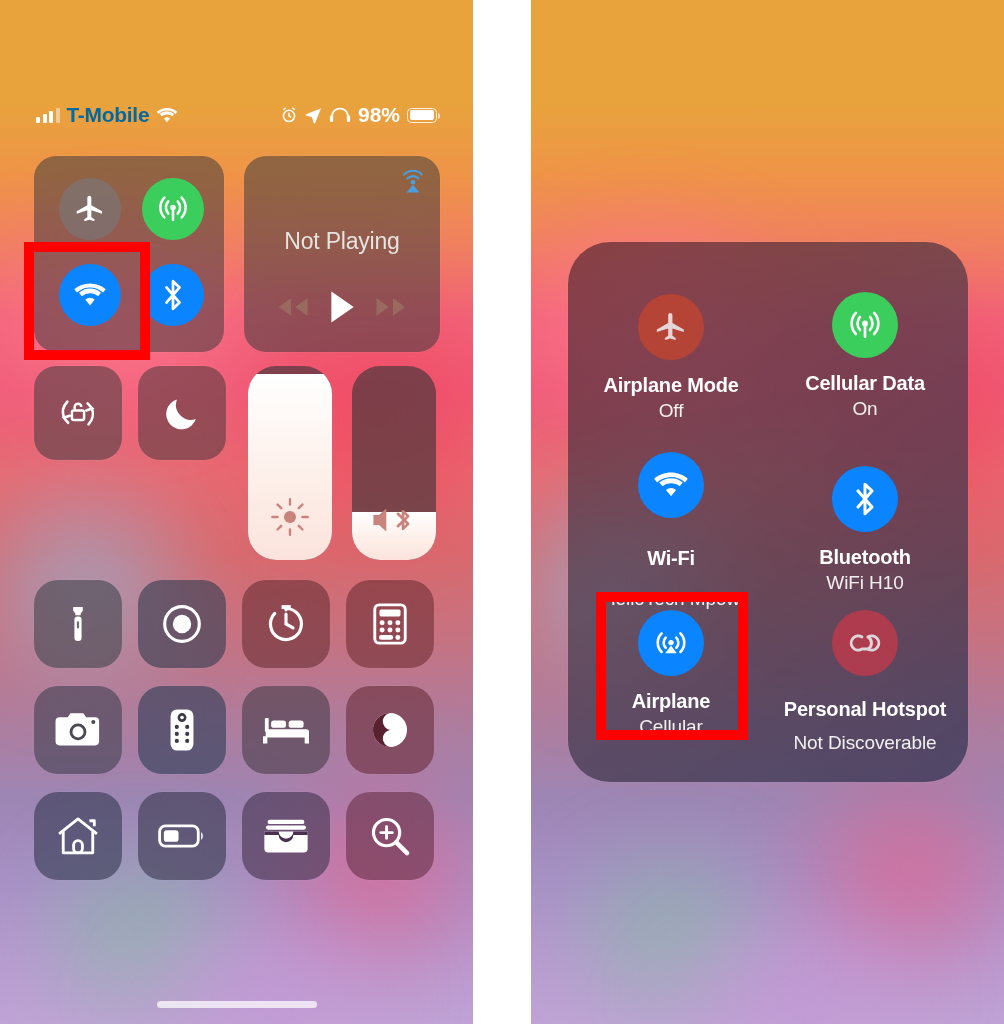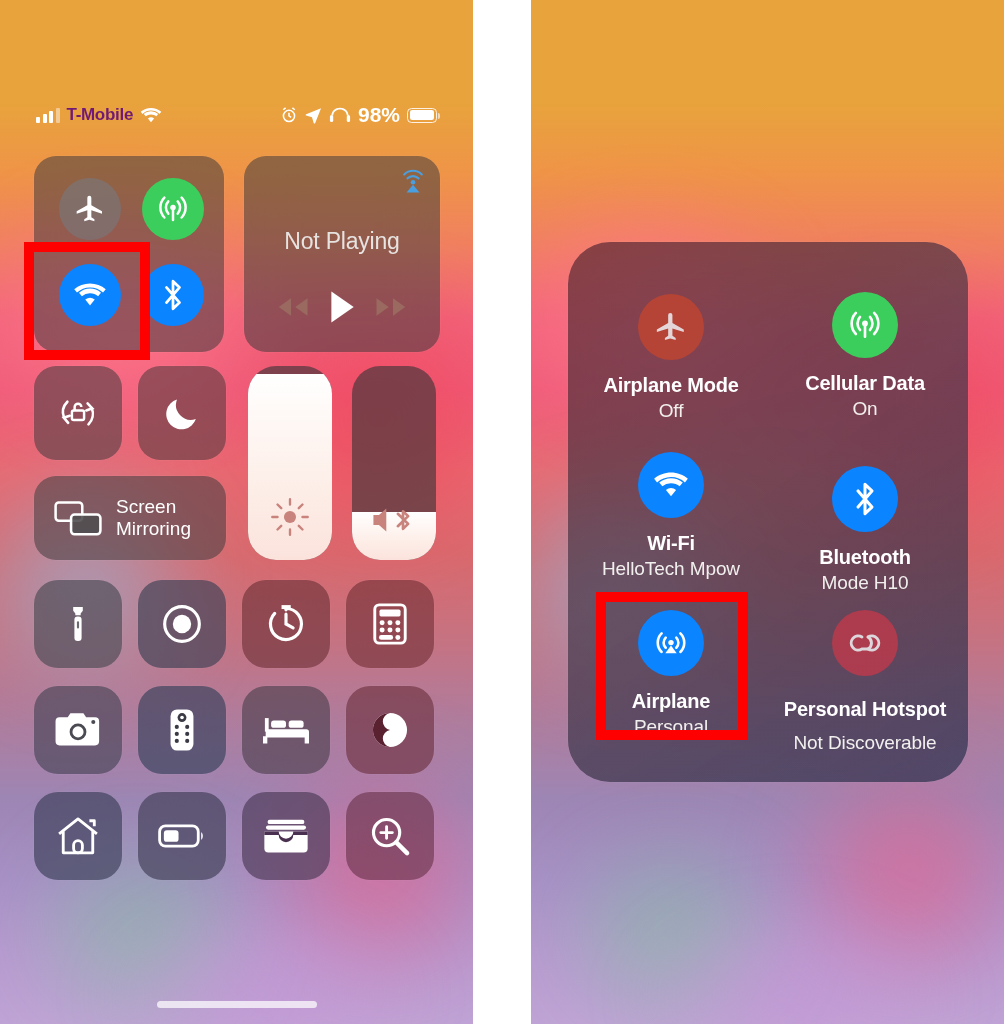--- a/index.html
+++ b/index.html
@@ -40,21 +40,21 @@
      filter:blur(32px); }
   .wall .b6{ position:absolute; left:20%; top:88%; width:70%; height:18%;
      background:radial-gradient(ellipse at center, rgba(200,150,215,.6) 0%, rgba(200,150,215,0) 70%);
      filter:blur(30px); }
 
   
   .statusbar{ position:absolute; top:100px; left:0; width:473px; height:30px;
       display:flex; align-items:center; color:#fff; }
   .sb-left{ position:absolute; left:36px; display:flex; align-items:center; gap:7px; }
   .sb-right{ position:absolute; right:36px; display:flex; align-items:center; gap:7px;justify-content:center; }
-  .carrier{ font-size:17px; font-weight:600; letter-spacing:-.3px; color:#701a75; }
+  .carrier{ font-size:21px; font-weight:600; letter-spacing:-.3px; color:#0369a1; }
   .pct{ font-size:21px; font-weight:600; color:#fff; }
   .bars{ display:flex; align-items:flex-end; gap:2.5px; height:15px; }
   .bars i{ width:4px; background:#fff; border-radius:1px; display:block; }
   .bars i:nth-child(1){ height:6px; }
   .bars i:nth-child(2){ height:9px; }
   .bars i:nth-child(3){ height:12px; }
   .bars i:nth-child(4){ height:15px; opacity:.45; }
   .batt{ width:30px; height:15px; border:1.8px solid rgba(255,255,255,.85);
          border-radius:4.5px; position:relative; padding:1.6px; }
   .batt::after{ content:""; position:absolute; right:-4px; top:4.5px; width:2px; height:6px;
@@ -126,21 +126,21 @@
           box-shadow:0 0 0 .5px rgba(255,255,255,.06); }
   .pcell{ position:absolute; width:178px; display:flex; flex-direction:column;
           align-items:center; }
   .pcell .pc{ width:66px; height:66px; border-radius:50%;
               display:flex; align-items:center; justify-content:center; }
   .pc-title{ margin-top:14px; font-size:20px; font-weight:700; color:#fff; letter-spacing:-.2px; }
   .pc-sub{ margin-top:3px; font-size:19px; font-weight:400; color:#f2f0ee; letter-spacing:-.1px; }
 
   .p00{ left:14px; top:52px; }
   .p01{ left:208px; top:50px; }
-  .p10{ left:14px; top:210px; }
+  .p10{ left:14px; top:210px;gap:15px; }
   .p11{ left:208px; top:224px; }
   .p20{ left:14px; top:368px; }
   .p21{ left:208px; top:368px;gap:8px; }
 
   svg{ display:block; }
 </style>
 </head>
 <body>
 
 <div class="stage">
@@ -292,34 +292,20 @@
       </div>
 
       <div class="module dnd">
         <span>
           <svg width="38" height="38" viewBox="0 0 28 28">
               <path fill="#fff" d="M24.2 18.4A11 11 0 0 1 10.3 4.1a11.2 11.2 0 1 0 13.9 14.3z"></path>
             </svg>
         </span>
       </div>
 
-      <div class="module mirror">
-        <span>
-          <svg width="48" height="38" viewBox="0 0 36 28">
-              <g fill="none" stroke="#fff" stroke-width="1.9">
-            <rect x="1.2" y="2.4" width="20" height="13.6" rx="2.4"></rect>
-            <rect x="12.8" y="11.4" width="22" height="14.8" rx="2.6" fill="rgba(80,78,80,.9)"></rect>
-              </g>
-            </svg>
-        </span>
-        <span class="mirror-label">
-          <span>Screen</span><br>
-          <span>Mirroring</span>
-        </span>
-      </div>
 
       <div class="slider sl-bright">
         <div class="fill" id="fill-bright" style="height: 96%;"></div>
         <div class="ico">
           <svg width="42" height="42" viewBox="0 0 32 32">
               <g stroke="#c8837c" stroke-width="1.8" stroke-linecap="round">
             <path d="M16 2.5v4M16 25.5v4M2.5 16h4M25.5 16h4M6.5 6.5l2.8 2.8M22.7 22.7l2.8 2.8M25.5 6.5l-2.8 2.8M9.3 22.7l-2.8 2.8"></path>
               </g>
             <circle cx="16" cy="16" r="4.6" fill="#c8837c"></circle>
             </svg>
@@ -528,35 +514,35 @@
             <div class="pc-title">Wi-Fi</div>
             <div class="pc-sub">HelloTech Mpow</div>
           </div>
           <div class="pcell p11">
             <div class="pc" style="background: rgb(10, 132, 255);">
               <svg width="28" height="36" viewBox="0 0 18 26">
                 <path fill="none" stroke="#fff" stroke-width="2.2" stroke-linejoin="round" stroke-linecap="round" d="M4 7.2 14 18.8 9 23.6V2.4l5 4.8L4 18.8"></path>
               </svg>
             </div>
             <div class="pc-title">Bluetooth</div>
-            <div class="pc-sub">Mode H10</div>
+            <div class="pc-sub">WiFi H10</div>
           </div>
           <div class="pcell p20">
             <div class="pc" style="background: rgb(10, 132, 255);">
               <svg width="38" height="38" viewBox="0 0 28 28">
                 <g fill="none" stroke="#fff" stroke-width="1.9" stroke-linecap="round">
                   <path d="M10.1 17.5a5.3 5.3 0 0 1 0-7.5M17.9 10a5.3 5.3 0 0 1 0 7.5"></path>
                   <path d="M7.1 20.6a9.6 9.6 0 0 1 0-13.7M20.9 6.9a9.6 9.6 0 0 1 0 13.7"></path>
                 </g>
                 <circle cx="14" cy="13.7" r="2" fill="#fff"></circle>
                 <path fill="#fff" d="M14 15.9l4.2 5.6H9.8z"></path>
               </svg>
             </div>
             <div class="pc-title">Airplane</div>
-            <div class="pc-sub">Personal</div>
+            <div class="pc-sub">Cellular</div>
           </div>
           <div class="pcell p21">
             <div class="pc" style="background: rgb(194, 57, 74); opacity: 0.78;">
               <svg width="38" height="34" viewBox="0 0 30 26">
                 <g fill="none" stroke="#fff" stroke-width="2.3" stroke-linecap="round">
                   <path d="M12.6 8.2a5.6 5.6 0 1 0 0 9.6h4.8a5.6 5.6 0 1 0 0-9.6"></path>
                   <path d="M17.4 8.2a5.6 5.6 0 0 1 0 9.6"></path>
                 </g>
               </svg>
             </div>

